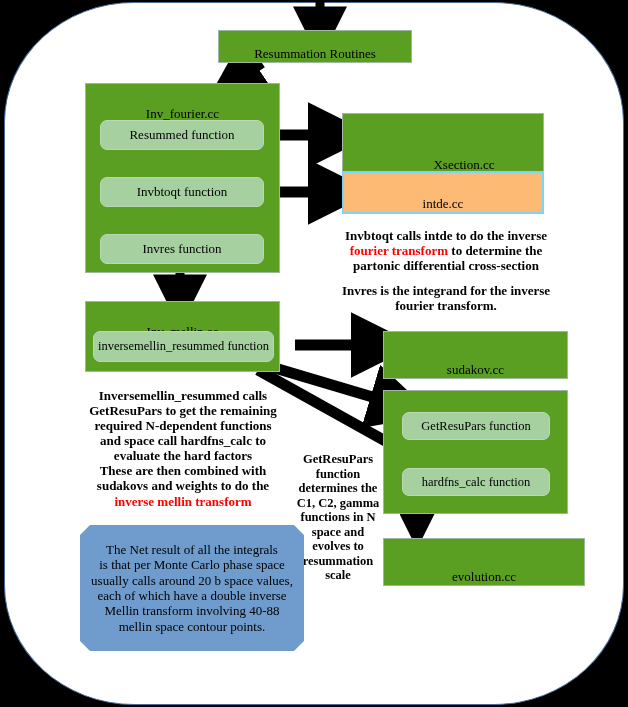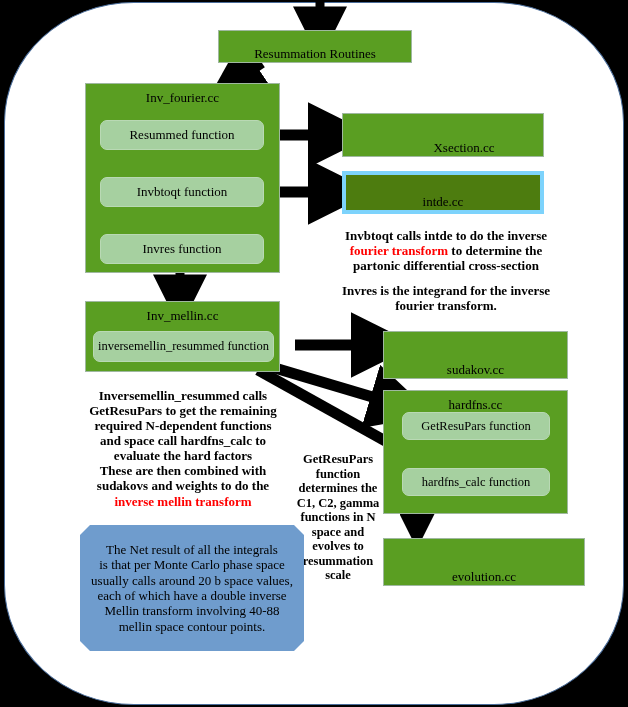--- a/index.html
+++ b/index.html
@@ -36,39 +36,39 @@
     border: 1px solid #9fb8a0;
     display: flex;
     align-items: flex-start;
     justify-content: center;
     color: #000000;
     font-size: 13px;
     text-align: center;
   }
   .node .title {
     width: 100%;
-    padding-top: 6px;
+    padding-top: 22px;
   }
   .node.centered { align-items: flex-end; }
   .node.centered .title { padding-top: 0; }
   .fnbox {
     position: absolute;
     background: #a6d0a0;
     border: 1px solid #b9d9b4;
     border-radius: 7px;
     display: flex;
     align-items: center;
     justify-content: center;
     font-size: 13px;
     color: #000000;
     text-align: center;
   }
   .intde {
-    background: #4d7c0f;
-    border: 4px solid #7dd3fc;
+    background: #fdba74;
+    border: 2px solid #7dd3fc;
   }
   .textblk {
     position: absolute;
     text-align: center;
     color: #000000;
     font-weight: bold;
     line-height: 1.16;
   }
   .red { color: #ff0000; font-weight: bold; }
   
@@ -158,21 +158,21 @@
   <div class="fnbox" style="left:100px; top:120px; width:164px; height:30px;">
     <span>Resummed function</span>
   </div>
   <div class="fnbox" style="left:100px; top:177px; width:164px; height:30px;">
     <span>Invbtoqt function</span>
   </div>
   <div class="fnbox" style="left:100px; top:234px; width:164px; height:30px;">
     <span>Invres function</span>
   </div>
 
-  <div class="node centered" style="left:342px; top:113px; width:202px; height:44px;padding-left:42px;">
+  <div class="node centered" style="left:342px; top:113px; width:202px; height:61px;padding-left:42px;">
     <div class="title">Xsection.cc</div>
   </div>
 
   <div class="node centered intde" style="left:342px; top:171px; width:202px; height:43px;">
     <div class="title">intde.cc</div>
   </div>
 
   <div class="textblk" style="left:333px; top:228px; width:226px; font-size:13px;">
     <div>Invbtoqt calls intde to do the inverse</div>
     <div>

